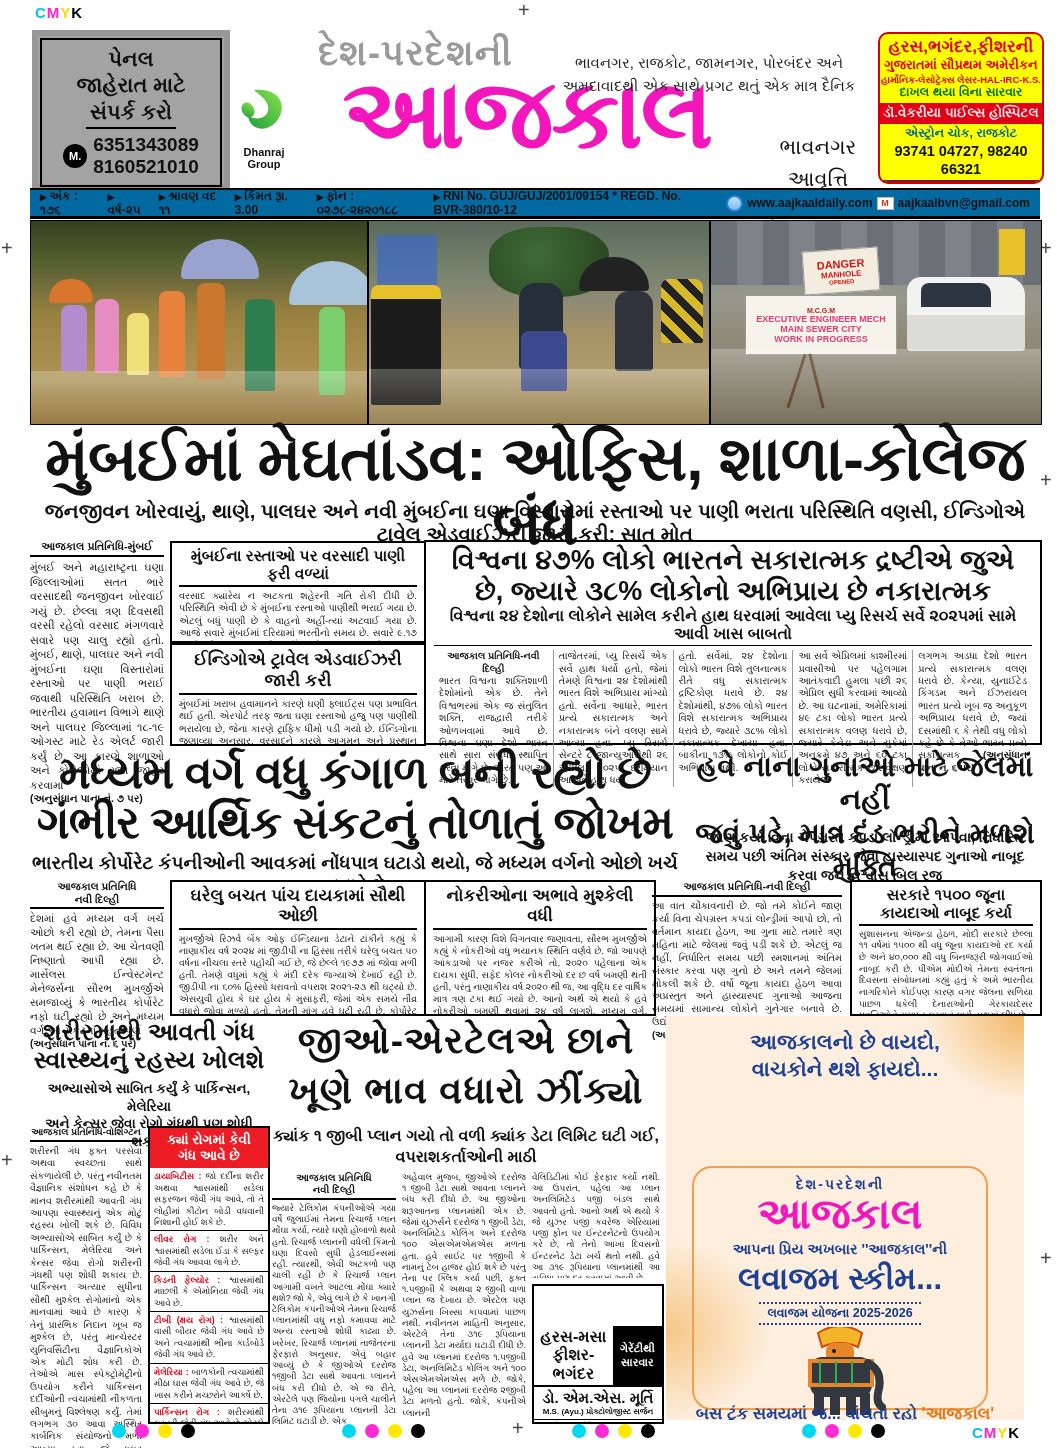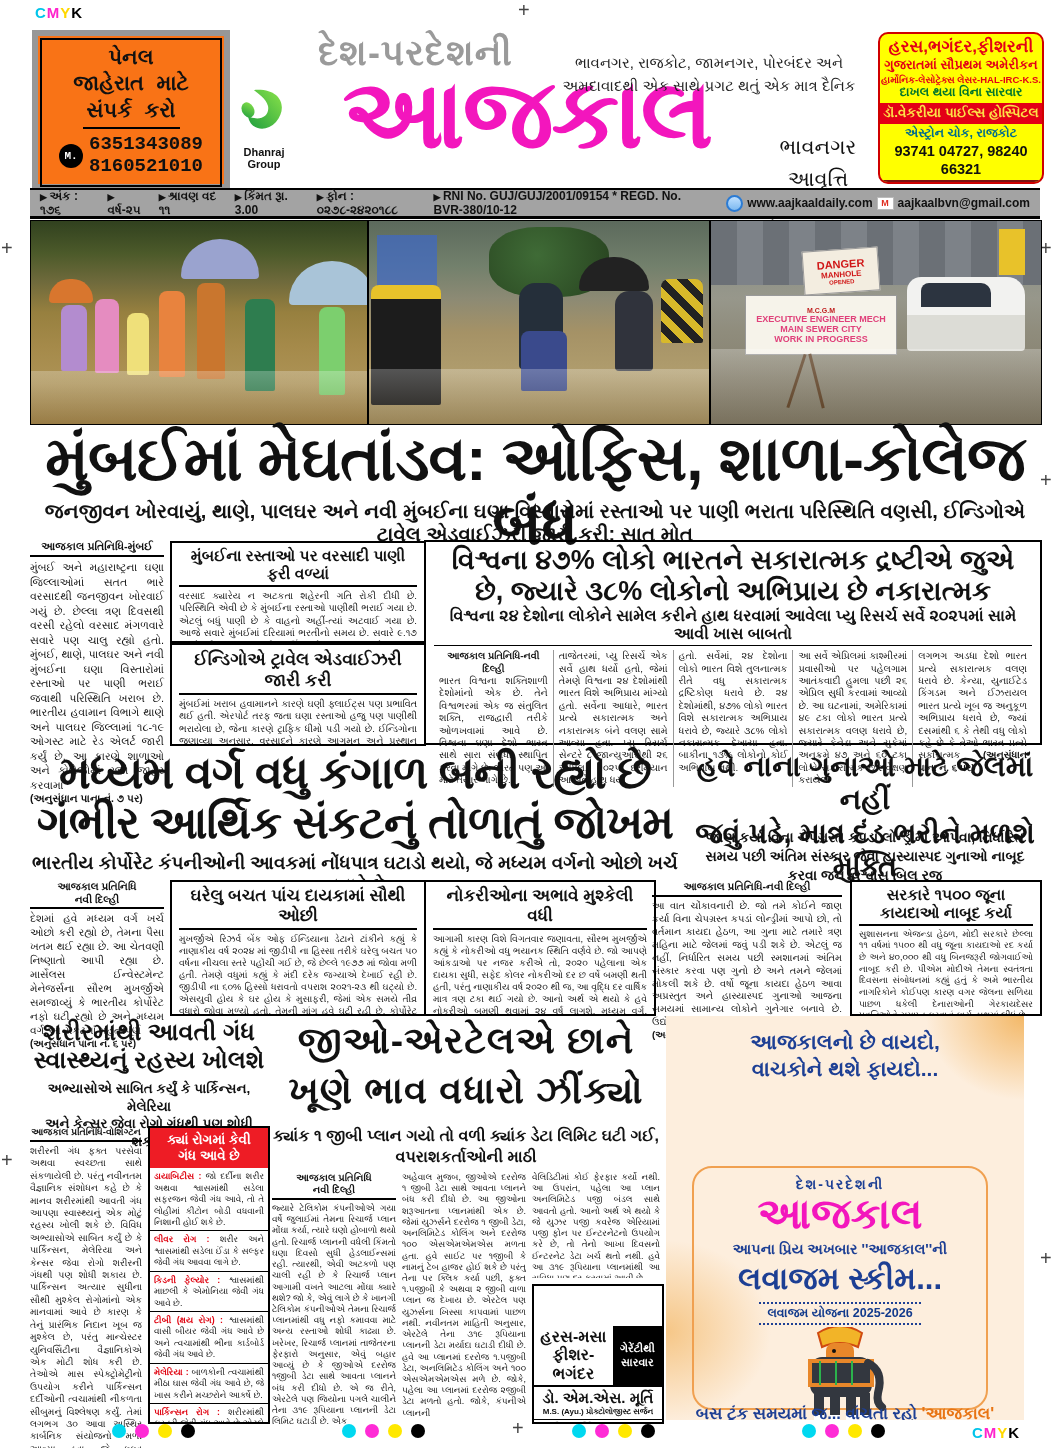--- a/index.html
+++ b/index.html
@@ -4,21 +4,21 @@
 <style>
   html,body{margin:0;padding:0;background:#dadada;}
   #page{position:relative;width:1058px;height:1448px;background:#fff;margin:0 auto;
         font-family:"Liberation Sans",sans-serif;color:#111;overflow:hidden;}
   .abs{position:absolute;}
   .regmark{position:absolute;color:#444;font-size:20px;font-weight:400;line-height:1;}
   
   .cmyk{font-weight:800;font-size:15px;letter-spacing:1px;}
   .cmyk .c{color:#00c4ea}.cmyk .m{color:#ff22cc}.cmyk .y{color:#ffd800}.cmyk .k{color:#000}
   
-  .panel-ad{border:6px solid #979797;background:#f97316;font-family:Liberation Mono, monospace;}
+  .panel-ad{border:6px solid #979797;background:#a3a3a3;}
   .panel-ad .inner{border:2px solid #000;margin:2px;padding:6px 8px 8px;text-align:center;}
   .panel-ad .ln{font-weight:800;font-size:21px;line-height:1.25;}
   .panel-phone{display:flex;align-items:center;gap:6px;justify-content:center;}
   .mcircle{width:24px;height:24px;border-radius:50%;background:#000;color:#fff;font-size:11px;
            font-weight:800;display:flex;align-items:center;justify-content:center;flex:0 0 auto;}
   .phnums{font-weight:800;font-size:19px;line-height:1.15;text-align:left;}
   
   .mast-top{color:#9a9a9a;font-weight:800;font-size:36px;letter-spacing:1px;}
   .mast-main{color:#f316bd;font-weight:800;font-size:96px;line-height:1.0;letter-spacing:-2px;}
   .tagline{font-size:15px;line-height:1.5;text-align:center;color:#222;}
@@ -28,26 +28,26 @@
   .edition .e3{font-size:14px;font-weight:800;border-bottom:2px solid #000;display:inline-block;padding-bottom:17px;}
   .edition .e4{font-size:15px;font-weight:800;}
   .logo-cap{font-size:11px;font-weight:800;text-align:center;}
   
   .yad{background:#ffff00;border:2px solid #cf0000;border-radius:10px;text-align:center;
        overflow:hidden;font-weight:800;line-height:1.25;}
   .yad .r1{color:#e30016;font-size:17px;padding-top:2px;}
   .yad .r2{color:#e30016;font-size:13px;}
   .yad .r3{color:#e30016;font-size:9.5px;}
   .yad .r4{color:#00752c;font-size:12.5px;}
-  .yad .r5{background:#e30016;color:#fde047;font-size:13.5px;padding:2px 0;margin:2px 0;}
+  .yad .r5{background:#e30016;color:#e5e5e5;font-size:13.5px;padding:2px 0;margin:2px 0;}
   .yad .r6{color:#006c8c;font-size:12.5px;}
   .yad .r7{color:#101010;font-size:14.5px;}
   .yad .r8{background:#7c1110;color:#ffe2c8;font-size:11px;padding:3px 0 4px;margin-top:2px;}
   
-  .infobar{background:#a3a3a3;border-top:2px solid #000;border-bottom:3px solid #000;
+  .infobar{background:#0369a1;border-top:2px solid #000;border-bottom:3px solid #000;
            display:flex;align-items:center;font-size:12px;font-weight:700;padding:0 10px;gap:16px;}
   .ib-item::before{content:"▶ ";font-size:9px;}
   .ib-right{margin-left:auto;display:flex;align-items:center;gap:4px;}
   .globe{width:13px;height:13px;border-radius:50%;border:2px solid #2b7bd4;
          background:linear-gradient(#bfe0ff,#7db9f0);display:inline-block;}
   .envlp{width:15px;height:11px;background:#fff;border:1px solid #bbb;color:#e03023;
          font-size:9px;font-weight:800;line-height:11px;text-align:center;display:inline-block;}
   
   .photostrip{display:flex;gap:2px;background:#000;border:1px solid #000;}
   .photo{position:relative;height:100%;overflow:hidden;}

